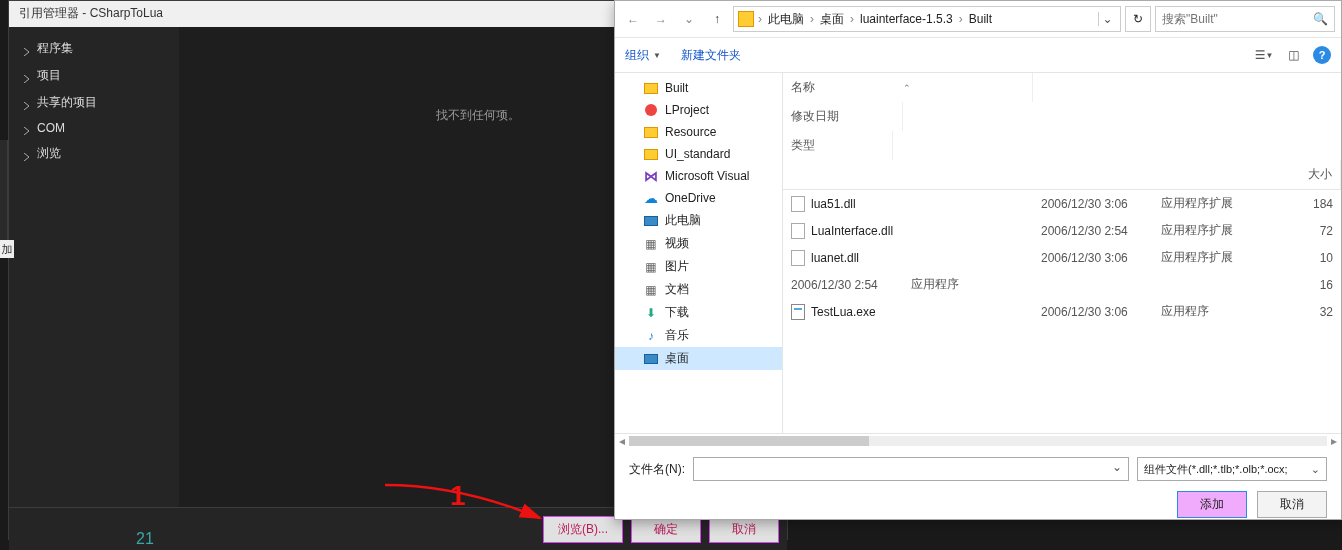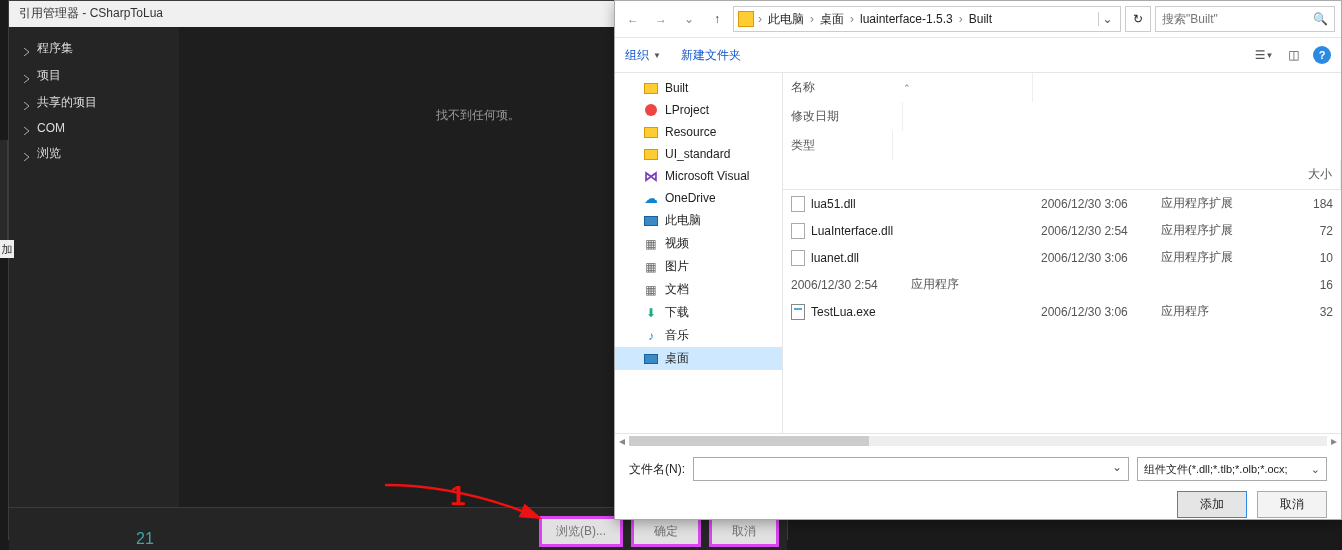--- a/index.html
+++ b/index.html
@@ -10,21 +10,21 @@
     .ref-mgr-title { height: 26px; background: #f0f0f0; color: #333; padding: 4px 10px; font-size: 12px; }
     .ref-mgr-body { display:flex; height: 480px; }
     .ref-mgr-sidebar { width: 170px; background: #252526; padding: 8px 0; }
     .ref-sb-item { display:flex; align-items:center; gap:6px; padding: 5px 14px; cursor: pointer; color:#ddd; }
     .ref-sb-arrow { width: 8px; height: 8px; display:inline-block; }
     .ref-sb-arrow svg { width:8px; height:8px; }
     .ref-mgr-main { flex:1; background:#1e1e1e; color:#999; }
     .ref-mgr-right { width: 10px; background:#252526; }
     .ref-main-msg { text-align:center; padding-top:80px; }
     .ref-bottom { display:flex; gap:8px; justify-content:flex-end; padding:8px; background:#252526; border-top:1px solid #3c3c3c; }
-    .ref-btn { background:#e1e1e1; color:#737373; border:3px solid #d946ef; padding:4px 14px; min-width:70px; text-align:center; cursor:pointer; font-size:12px; }
+    .ref-btn { background:#e1e1e1; color:#be185d; border:1px solid #d946ef; padding:4px 14px; min-width:70px; text-align:center; cursor:pointer; font-size:12px; }
 
     
     .ann { position:absolute; pointer-events:none; }
     .ann1 { left:450px; top:480px; color:#e11; font-size:28px; font-weight:bold; }
     .ann2 { left:804px; top:140px; color:#e11; font-size:24px; font-weight:bold; }
     .arrow1 { left:380px; top:480px; width:170px; height:45px; }
     .arrow2 { left:750px; top:90px; width:90px; height:80px; }
     .ann-text { left:790px; top:225px; color:#e11; font-size:20px; letter-spacing:1px; }
 
     
@@ -86,21 +86,21 @@
 
     .fd-bottom { padding:10px 14px; display:flex; flex-direction:column; gap:10px; }
     .fd-fn { display:flex; align-items:center; gap:8px; }
     .fd-fn label { }
     .fd-fn-input { flex:1; height:24px; border:1px solid #aaa; padding:0 6px; position:relative; }
     .fd-fn-input::after { content:"⌄"; position:absolute; right:6px; top:2px; color:#555; }
     .fd-filter { width:190px; height:24px; border:1px solid #aaa; display:flex; align-items:center; padding:0 6px; font-size:11px; color:#222; position:relative; }
     .fd-filter::after { content:"⌄"; position:absolute; right:6px; color:#555; }
     .fd-btns { display:flex; gap:10px; justify-content:flex-end; }
     .fd-btn { padding:4px 20px; border:1px solid #aaa; background:#f3f3f3; cursor:pointer; min-width:70px; text-align:center; }
-    .fd-btn.primary { border:1px solid #2a8ae4; background:#e5e5e5; }
+    .fd-btn.primary { border:1px solid #2a8ae4; background:#f0abfc; }
 
     
     .bg-num { position:absolute; left:136px; bottom:2px; color:#3aa6a6; font-size:16px; }
   </style>
 </head>
 <body>
 
 <div class="ref-mgr">
   <div class="ref-mgr-title">引用管理器 - CSharpToLua</div>
   <div class="ref-mgr-body">

